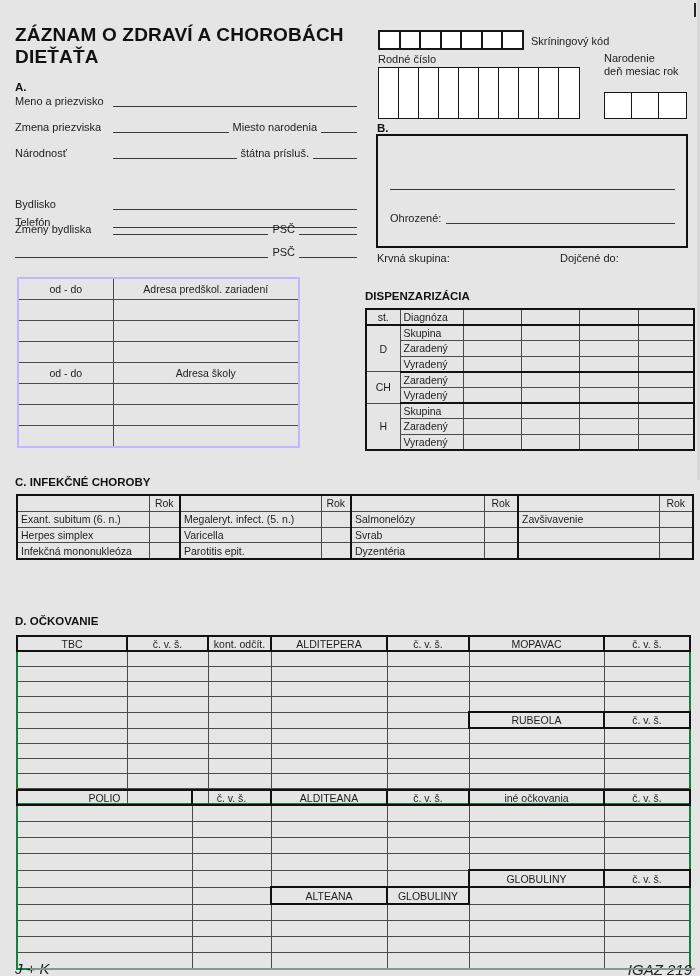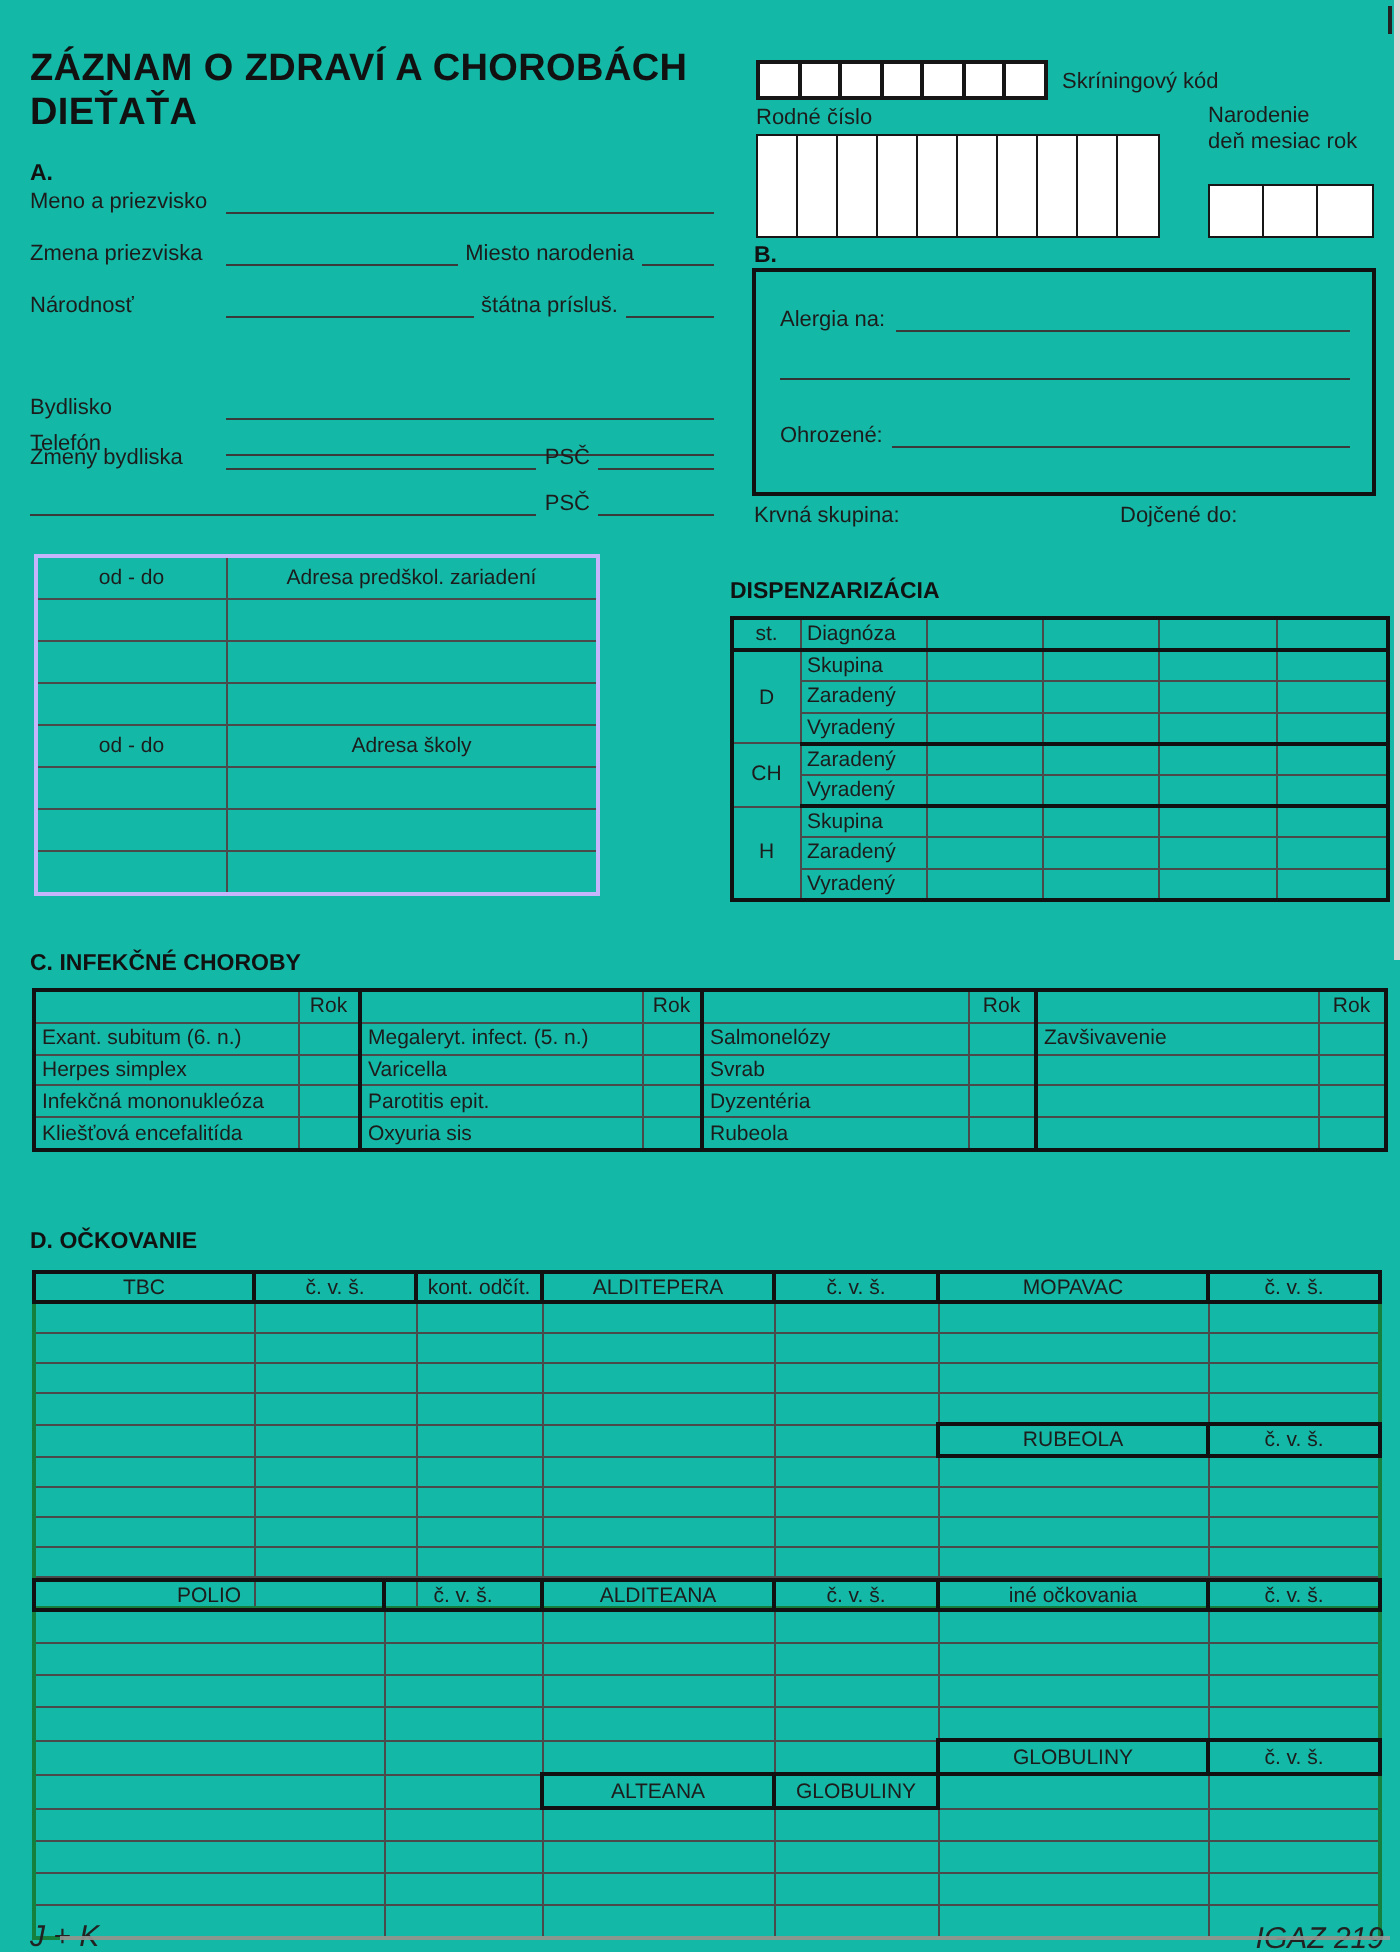--- a/index.html
+++ b/index.html
@@ -1,16 +1,16 @@
 <!DOCTYPE html>
 <html><head>
 <meta charset="utf-8">
 <style>
   html,body{margin:0;padding:0;background:#ffffff;}
-  .page{position:relative;width:700px;height:976px;background:#14b8a6;overflow:hidden;
+  .page{position:relative;width:700px;height:976px;background:#e5e5e5;overflow:hidden;
         font-family:"Liberation Sans", sans-serif;color:#1c1c1c;}
   .abs{position:absolute;}
 
   
   .title{font-size:19px;font-weight:700;line-height:22px;letter-spacing:.2px;color:#111;}
   .seclabel{font-size:11.5px;font-weight:700;color:#111;}
 
   
   .frow{display:flex;align-items:flex-end;height:16px;font-size:11px;}
   .flabel{width:98px;white-space:nowrap;}
@@ -139,24 +139,20 @@
   <div class="abs lbl" style="left:604px;top:52px;">Narodenie</div>
   <div class="abs lbl" style="left:604px;top:65px;">deň mesiac rok</div>
   <div class="abs boxstrip strip-birth" style="left:604px;top:92px;">
       <span class="cell"></span>
       <span class="cell"></span>
       <span class="cell"></span>
     </div>
 
   <div class="abs seclabel" style="left:377px;top:122px;">B.</div>
   <div class="abs bbox" style="left:376px;top:134px;width:308px;height:110px;">
-    <div class="abs frow" style="left:12px;top:14px;width:285px;">
-      <span class="flabel" style="width:auto;padding-right:5px;">Alergia na:</span>
-      <span class="fline"></span>
-    </div>
     <div class="abs bline" style="left:12px;top:52px;width:285px;height:1px;"></div>
     <div class="abs frow" style="left:12px;top:72px;width:285px;">
       <span class="flabel" style="width:auto;padding-right:5px;">Ohrozené:</span>
       <span class="fline"></span>
     </div>
   </div>
   <div class="abs lbl" style="left:377px;top:252px;">Krvná skupina:</div>
   <div class="abs lbl" style="left:560px;top:252px;">Dojčené do:</div>
 
   <table class="abs addr" style="left:17px;top:277px;">
@@ -333,30 +329,20 @@
       <tr>
         <td>Infekčná mononukleóza</td>
           <td></td>
         <td class="gl">Parotitis epit.</td>
           <td></td>
         <td class="gl">Dyzentéria</td>
           <td></td>
         <td class="gl"></td>
           <td></td>
       </tr>
-      <tr>
-        <td>Kliešťová encefalitída</td>
-          <td></td>
-        <td class="gl">Oxyuria sis</td>
-          <td></td>
-        <td class="gl">Rubeola</td>
-          <td></td>
-        <td class="gl"></td>
-          <td></td>
-      </tr>
     </tbody>
   </table>
 
   <div class="abs seclabel" style="left:15px;top:615px;">D. OČKOVANIE</div>
 
   <table class="abs vac" style="left:16px;top:635px;">
     <colgroup>
         <col style="width:110px">
         <col style="width:81px">
         <col style="width:63px">

